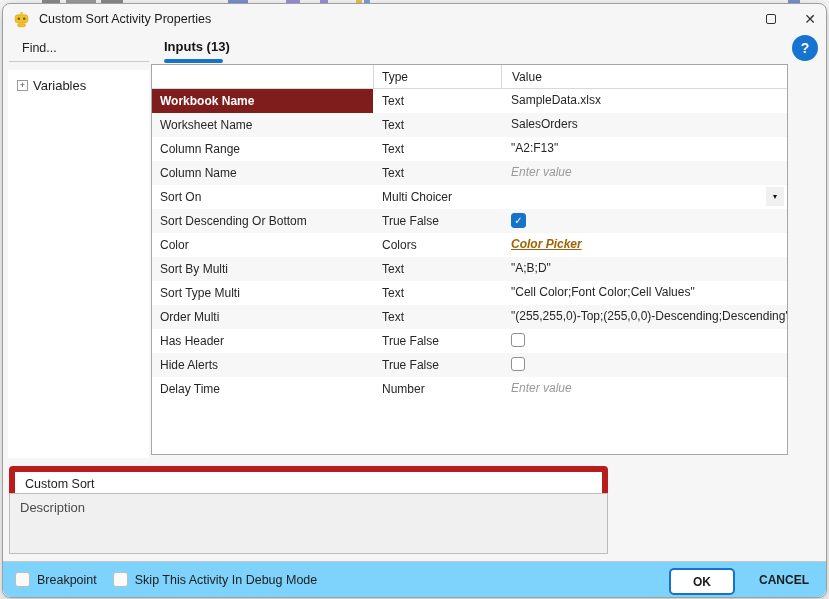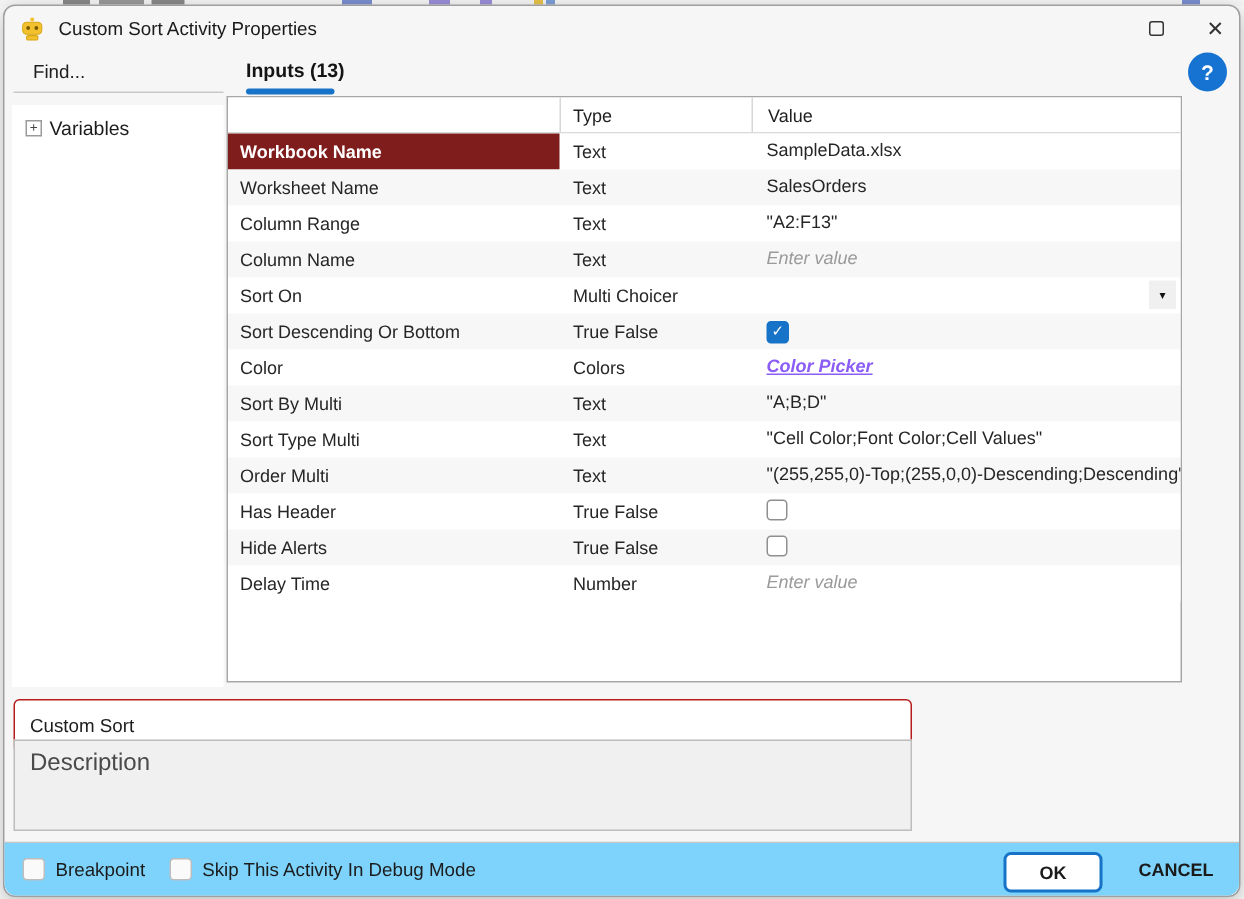--- a/index.html
+++ b/index.html
@@ -44,33 +44,33 @@
   .th.c-type { width:128px; border-left:1px solid #d8d8d8; }
   .th.c-value { flex:1; border-left:1px solid #d8d8d8; padding-left:10px; }
   .trow { display:flex; height:24px; position:relative; background:#fff; }
   .trow.alt { background:#f7f7f7; }
   .cell { font-size:12px; color:#262626; padding-top:5px; white-space:nowrap; overflow:hidden; }
   .cell.name { width:221px; padding-left:8px; }
   .cell.type { width:128px; padding-left:9px; }
   .cell.value { flex:1; padding-left:10px; padding-top:4px; }
   .cell.name.selected { background:#7f1d1d; color:#fff; font-weight:600; }
   .val-placeholder { font-style:italic; color:#9a9a9a; }
-  .val-link { font-weight:bold; font-style:italic; text-decoration:underline; color:#8b5cf6; cursor:pointer; }
+  .val-link { font-weight:bold; font-style:italic; text-decoration:underline; color:#a16207; cursor:pointer; }
   .cb { display:inline-block; width:15px; height:15px; border-radius:3px; }
   .cb.unchecked { border:1px solid #8f8f8f; background:#fff; width:14px; height:14px; cursor:pointer; }
   .cb.checked { background:#1673c8; border:1px solid #1673c8; color:#fff; font-size:10px; line-height:14px; text-align:center; cursor:pointer; }
   .dd-btn { position:absolute; right:3px; top:2px; width:18px; height:19px; background:#f0f0f0;
     display:flex; align-items:center; justify-content:center; font-size:8px; color:#111; cursor:pointer; }
 
   
   .name-input { position:absolute; left:6px; top:462px; width:599px; height:36px; background:#fff;
-    border:1px solid #b91c1c; border-radius:4px; font-size:12.5px; color:#1d1d1d; padding:0 10px;
+    border:6px solid #b91c1c; border-radius:4px; font-size:12.5px; color:#1d1d1d; padding:0 10px;
     font-family:"Liberation Sans","DejaVu Sans",sans-serif; outline:none; }
   .desc-box { position:absolute; left:6px; top:489px; width:599px; height:61px; background:#f0f0f0;
-    border:1px solid #bdbdbd; font-size:16px; color:#4a4a4a; padding:6px 10px; resize:none; outline:none;
+    border:1px solid #bdbdbd; font-size:13px; color:#4a4a4a; padding:6px 10px; resize:none; outline:none;
     font-family:"Liberation Sans","DejaVu Sans",sans-serif; }
   .desc-box::placeholder { color:#4a4a4a; opacity:1; }
 
   
   .footer { position:absolute; left:0; right:0; bottom:0; top:557px; background:#7dd3fc;
     border-top:1px solid #c6c6c6; border-radius:0 0 8px 8px; }
   .chk-group { position:absolute; left:12px; top:0; bottom:0; display:flex; align-items:center; gap:7px; }
   .f-cb { width:15px; height:15px; border:1px solid #bdbdbd; border-radius:3px; background:#fafafa; cursor:pointer; flex:0 0 auto; }
   .f-label { font-size:12.5px; color:#1c1c1c; margin-right:9px; }
   .ok-btn { position:absolute; left:666px; top:6px; width:66px; height:27px; background:#fff;

